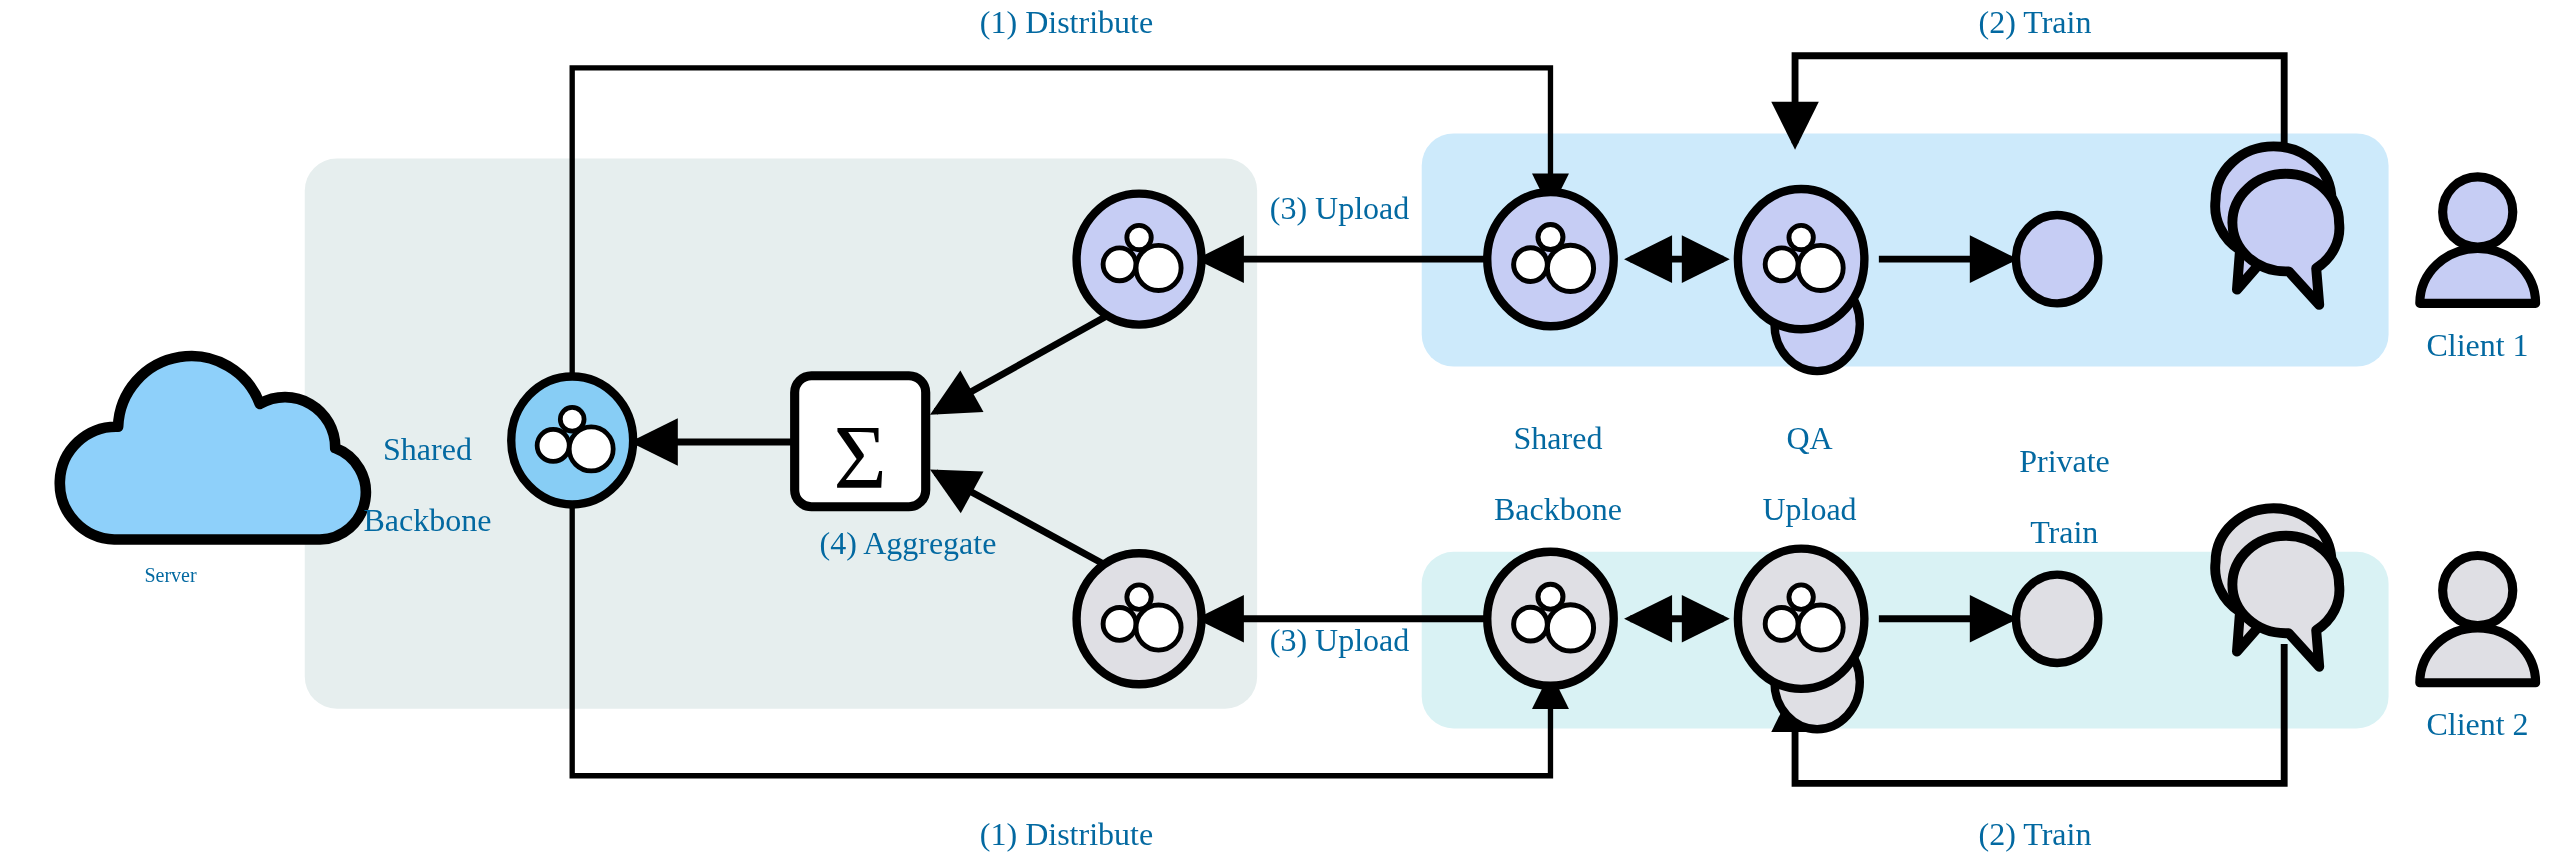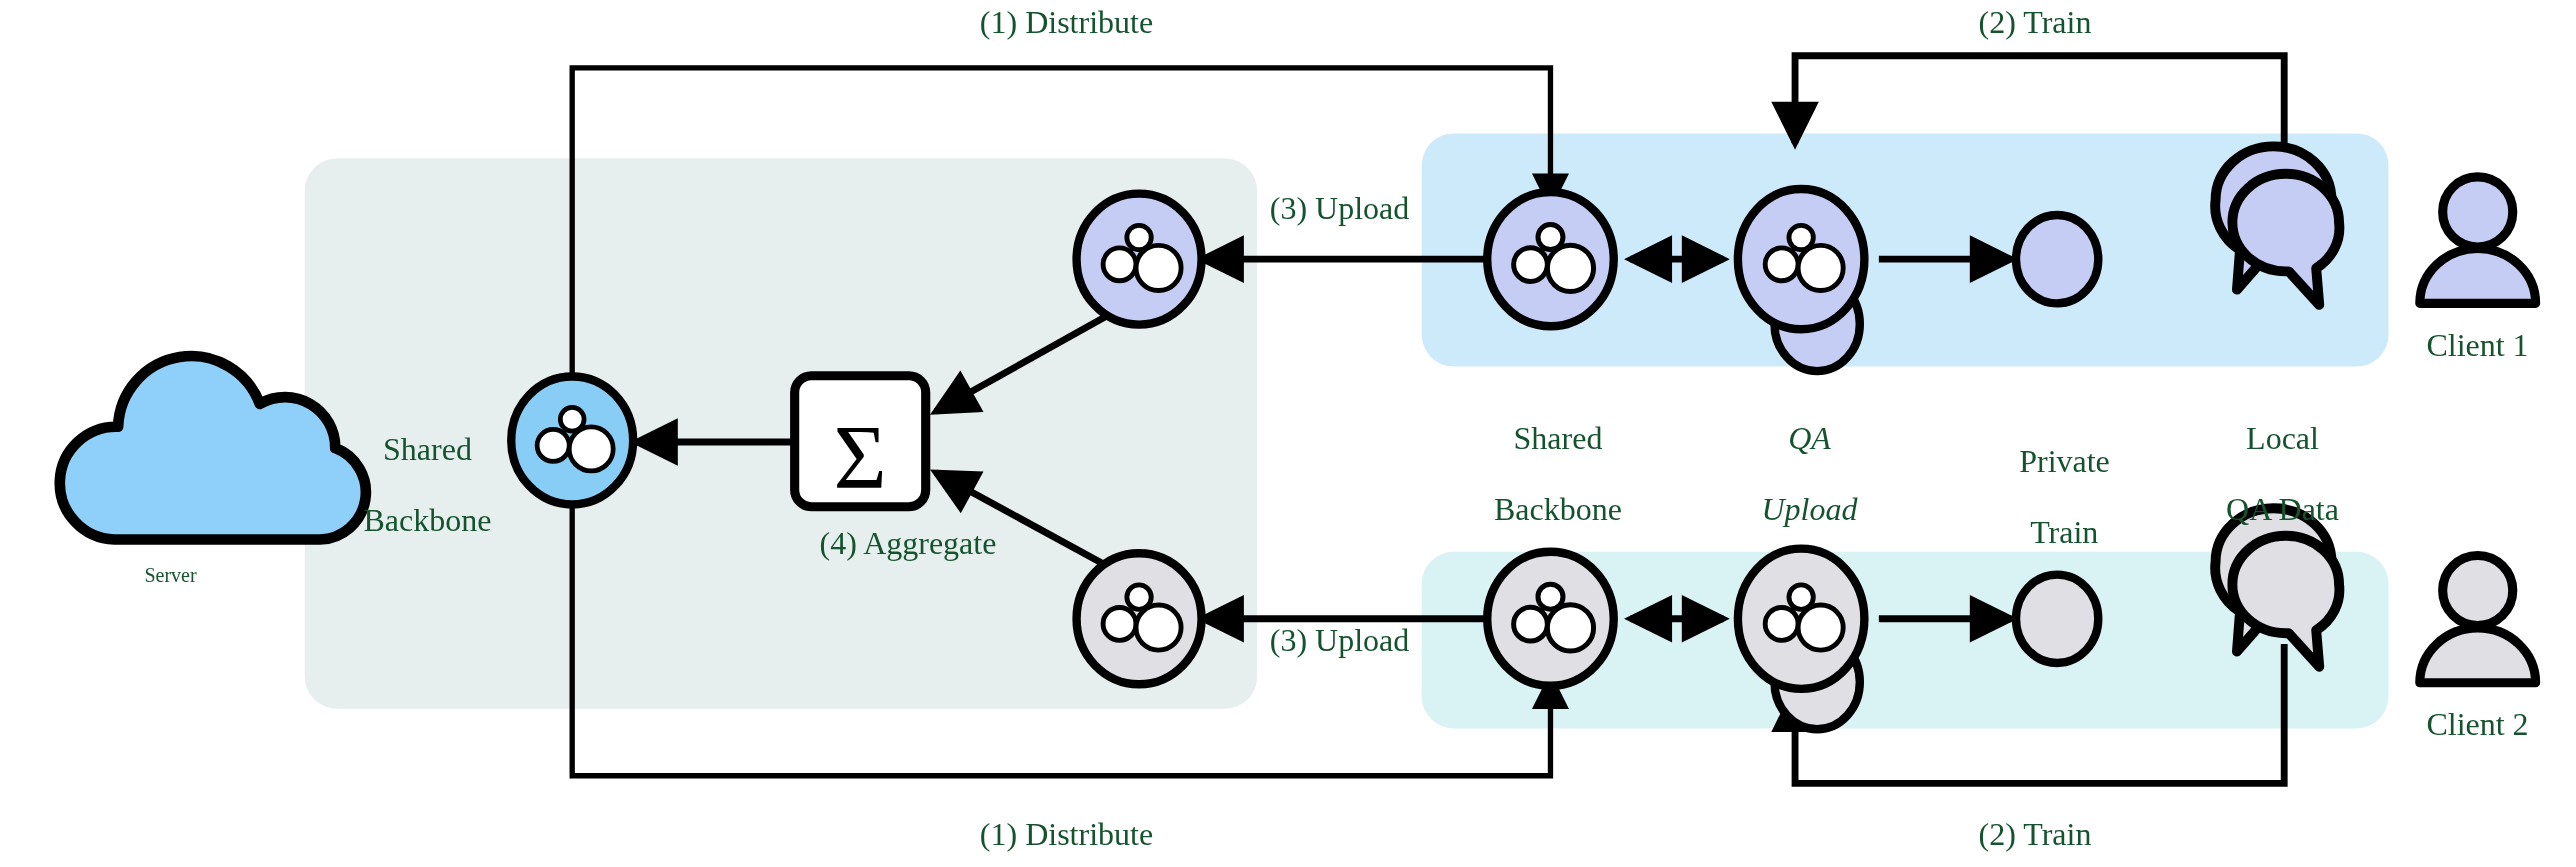--- a/index.html
+++ b/index.html
@@ -1,19 +1,19 @@
 <!DOCTYPE html>
 <html style="font-size:12.2px"><head>
 <meta charset="utf-8">
 <style>
   html,body{margin:0;padding:0;background:#ffffff;}
   body{width:2576px;height:868px;overflow:hidden;font-family:"Liberation Serif",serif;}
   #stage{position:relative;width:2576px;height:868px;background:#fff;}
   svg#canvas{position:absolute;left:0;top:0;width:2576px;height:868px;}
-  .lbl{position:absolute;font-family:"Liberation Serif",serif;color:#14532d;
+  .lbl{position:absolute;font-family:"Liberation Serif",serif;color:#0369a1;
        text-align:center;line-height:1.12;white-space:pre;}
 </style>
 </head>
 <body>
 
 <div id="stage">
 
 <svg id="canvas" viewBox="0 0 3381 1139">
   <defs>
     <marker id="arw" viewBox="0 0 12 12" refX="9.6" refY="6" markerWidth="8" markerHeight="8" orient="auto-start-reverse">
@@ -173,33 +173,29 @@
 <div class="lbl" style="left:328px;top:396px;width:183px;font-size:32px;">
   <span>Shared</span><br>
   <span>Backbone</span>
 </div>
 
 <div class="lbl" style="left:1432px;top:385px;width:236px;font-size:32px;">
   <span>Shared</span><br>
   <span>Backbone</span>
 </div>
 
-<div class="lbl" style="left:1695px;top:385px;width:213px;font-size:32px;font-style:italic;">
+<div class="lbl" style="left:1695px;top:385px;width:213px;font-size:32px;">
   <span>QA</span><br>
   <span>Upload</span>
 </div>
 
 <div class="lbl" style="left:1950px;top:408px;width:213px;font-size:32px;">
   <span>Private</span><br>
   <span>Train</span>
 </div>
 
-<div class="lbl" style="left:2160px;top:385px;width:229px;font-size:32px;">
-  <span>Local</span><br>
-  <span>QA Data</span>
-</div>
 
 <div class="lbl" style="left:2371px;top:328px;width:213px;font-size:32px;">Client 1</div>
 
 <div class="lbl" style="left:2371px;top:707px;width:213px;font-size:32px;">Client 2</div>
 
 </div>
 
 
 </body></html>

